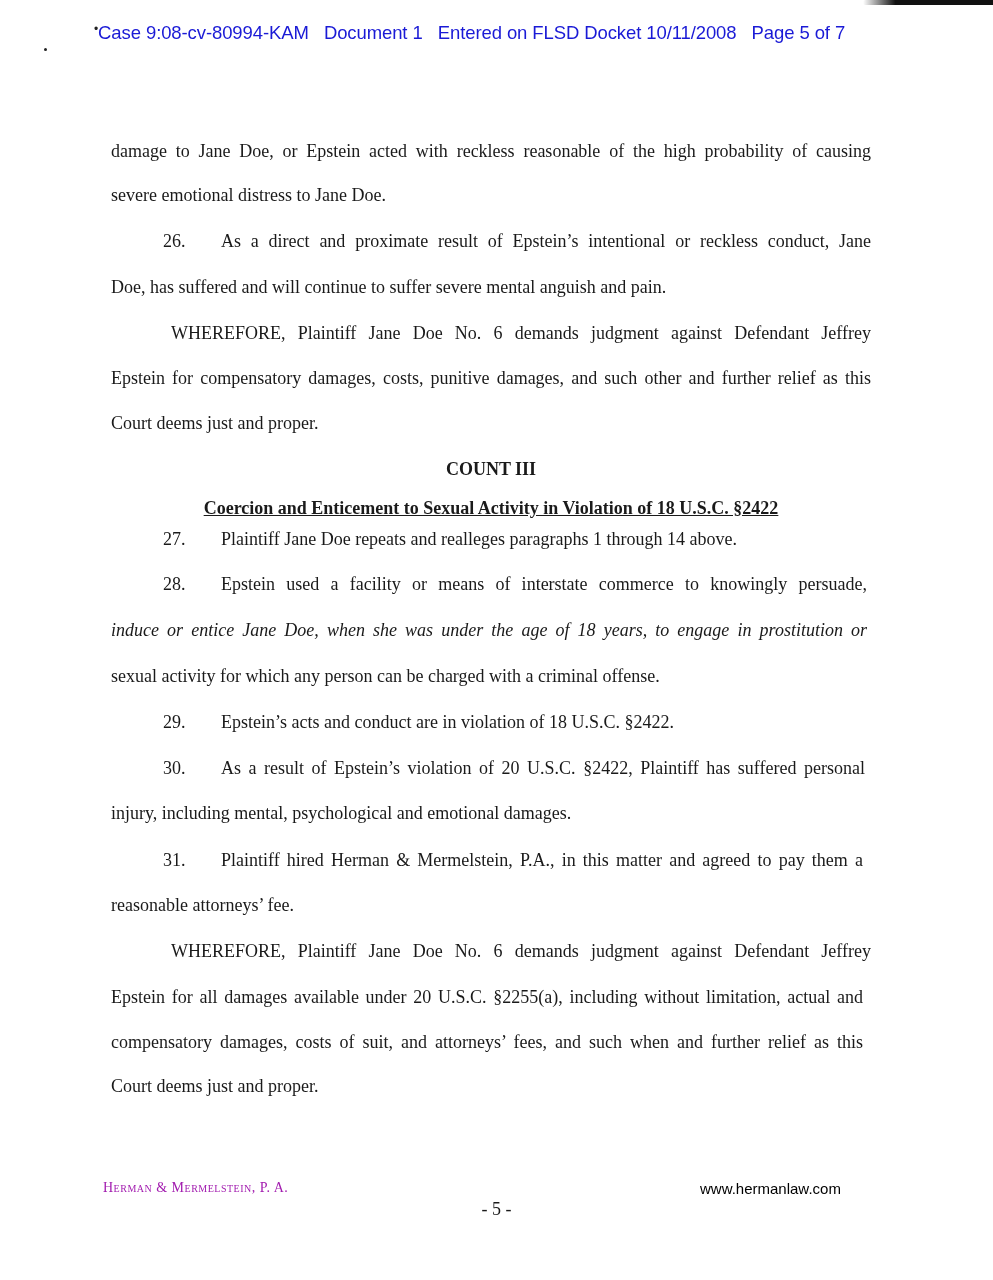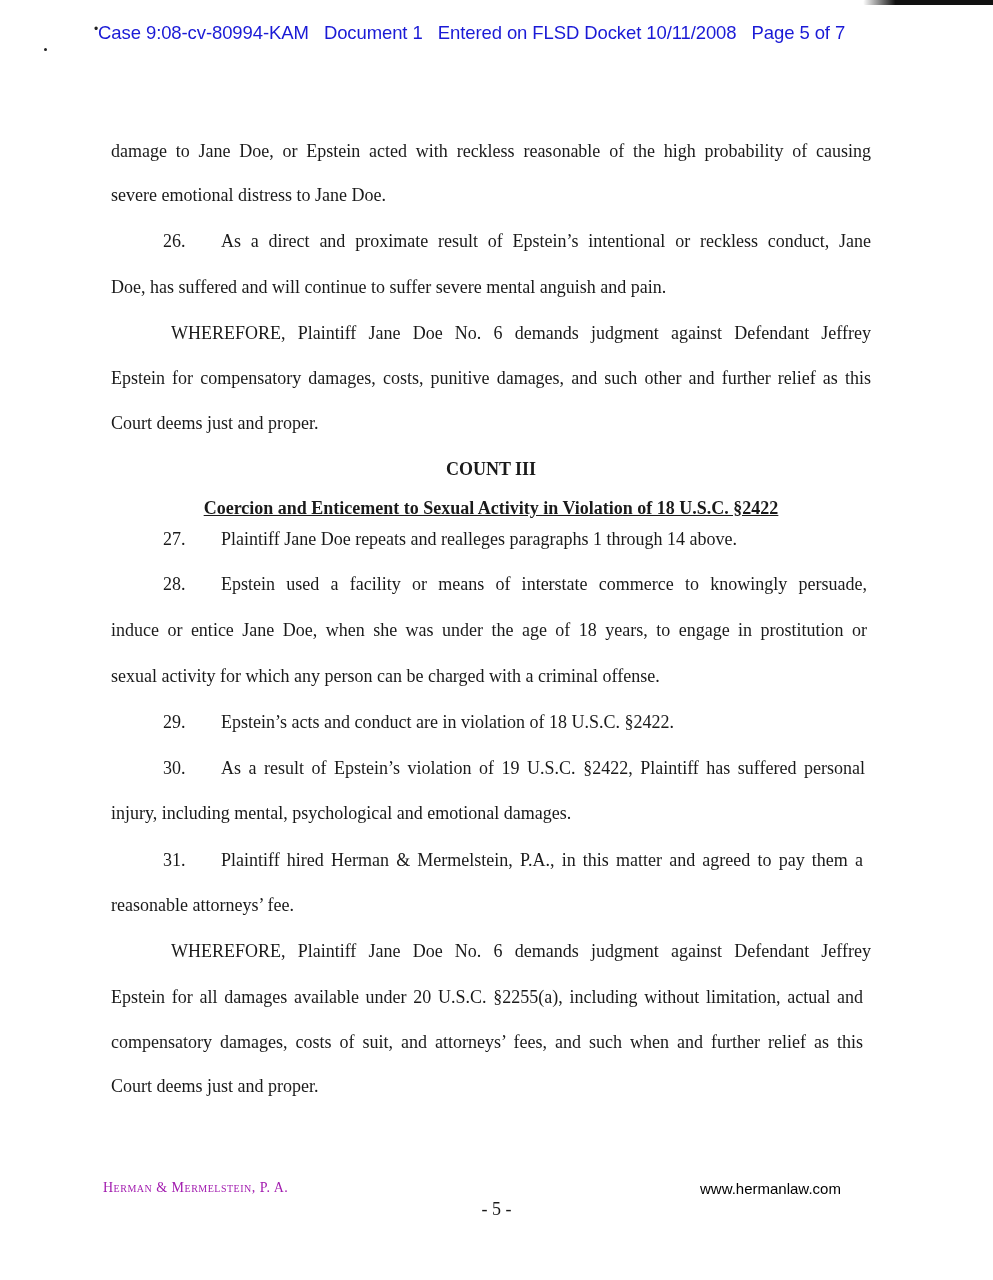--- a/index.html
+++ b/index.html
@@ -69,29 +69,29 @@
 <div class="heading" style="top:458px;">COUNT III</div>
 <div class="heading sub" style="top:481px;margin-top:16px;">Coercion and Enticement to Sexual Activity in Violation of 18 U.S.C. §2422</div>
 
 <div class="line indent" style="top:528px;">
   <span class="num">27.</span><span>Plaintiff Jane Doe repeats and realleges paragraphs 1 through 14 above.</span>
 </div>
 
 <div class="line just indent" style="top:573px; width:704px;">
   <span class="num">28.</span><span>Epstein used a facility or means of interstate commerce to knowingly persuade,</span>
 </div>
-<div class="line just" style="top:619px; width:756px;">induce or entice Jane Doe, when she was under the age of 18 years, to engage in prostitution or</div>
+<div class="line just" style="top:619px; width:756px;font-style:italic;">induce or entice Jane Doe, when she was under the age of 18 years, to engage in prostitution or</div>
 <div class="line" style="top:665px;">sexual activity for which any person can be charged with a criminal offense.</div>
 
 <div class="line indent" style="top:711px;">
   <span class="num">29.</span><span>Epstein’s acts and conduct are in violation of 18 U.S.C. §2422.</span>
 </div>
 
 <div class="line just indent" style="top:757px; width:702px;">
-  <span class="num">30.</span><span>As a result of Epstein’s violation of 19 U.S.C. §2422, Plaintiff has suffered personal</span>
+  <span class="num">30.</span><span>As a result of Epstein’s violation of 20 U.S.C. §2422, Plaintiff has suffered personal</span>
 </div>
 <div class="line" style="top:802px;">injury, including mental, psychological and emotional damages.</div>
 
 <div class="line just indent" style="top:849px; width:700px;">
   <span class="num">31.</span><span>Plaintiff hired Herman &amp; Mermelstein, P.A., in this matter and agreed to pay them a</span>
 </div>
 <div class="line" style="top:894px;">reasonable attorneys’ fee.</div>
 
 <div class="line just para-indent" style="top:940px; width:700px;">WHEREFORE, Plaintiff Jane Doe No. 6 demands judgment against Defendant Jeffrey</div>
 <div class="line just" style="top:986px; width:752px;">Epstein for all damages available under 20 U.S.C. §2255(a), including without limitation, actual and</div>

